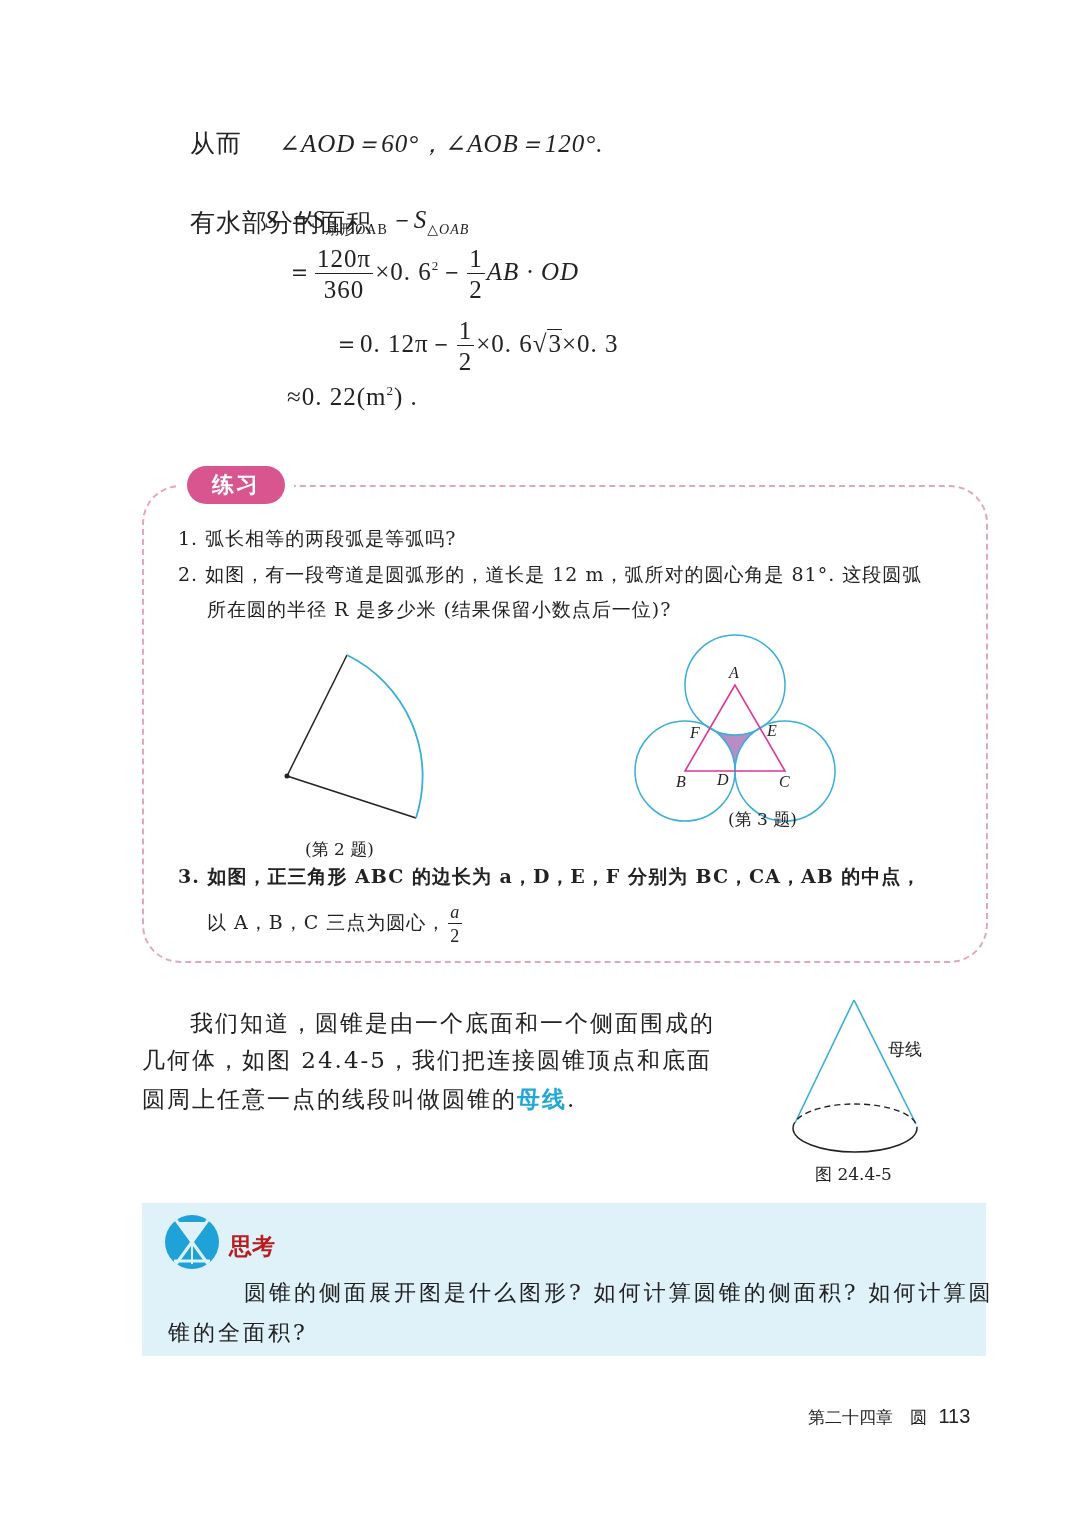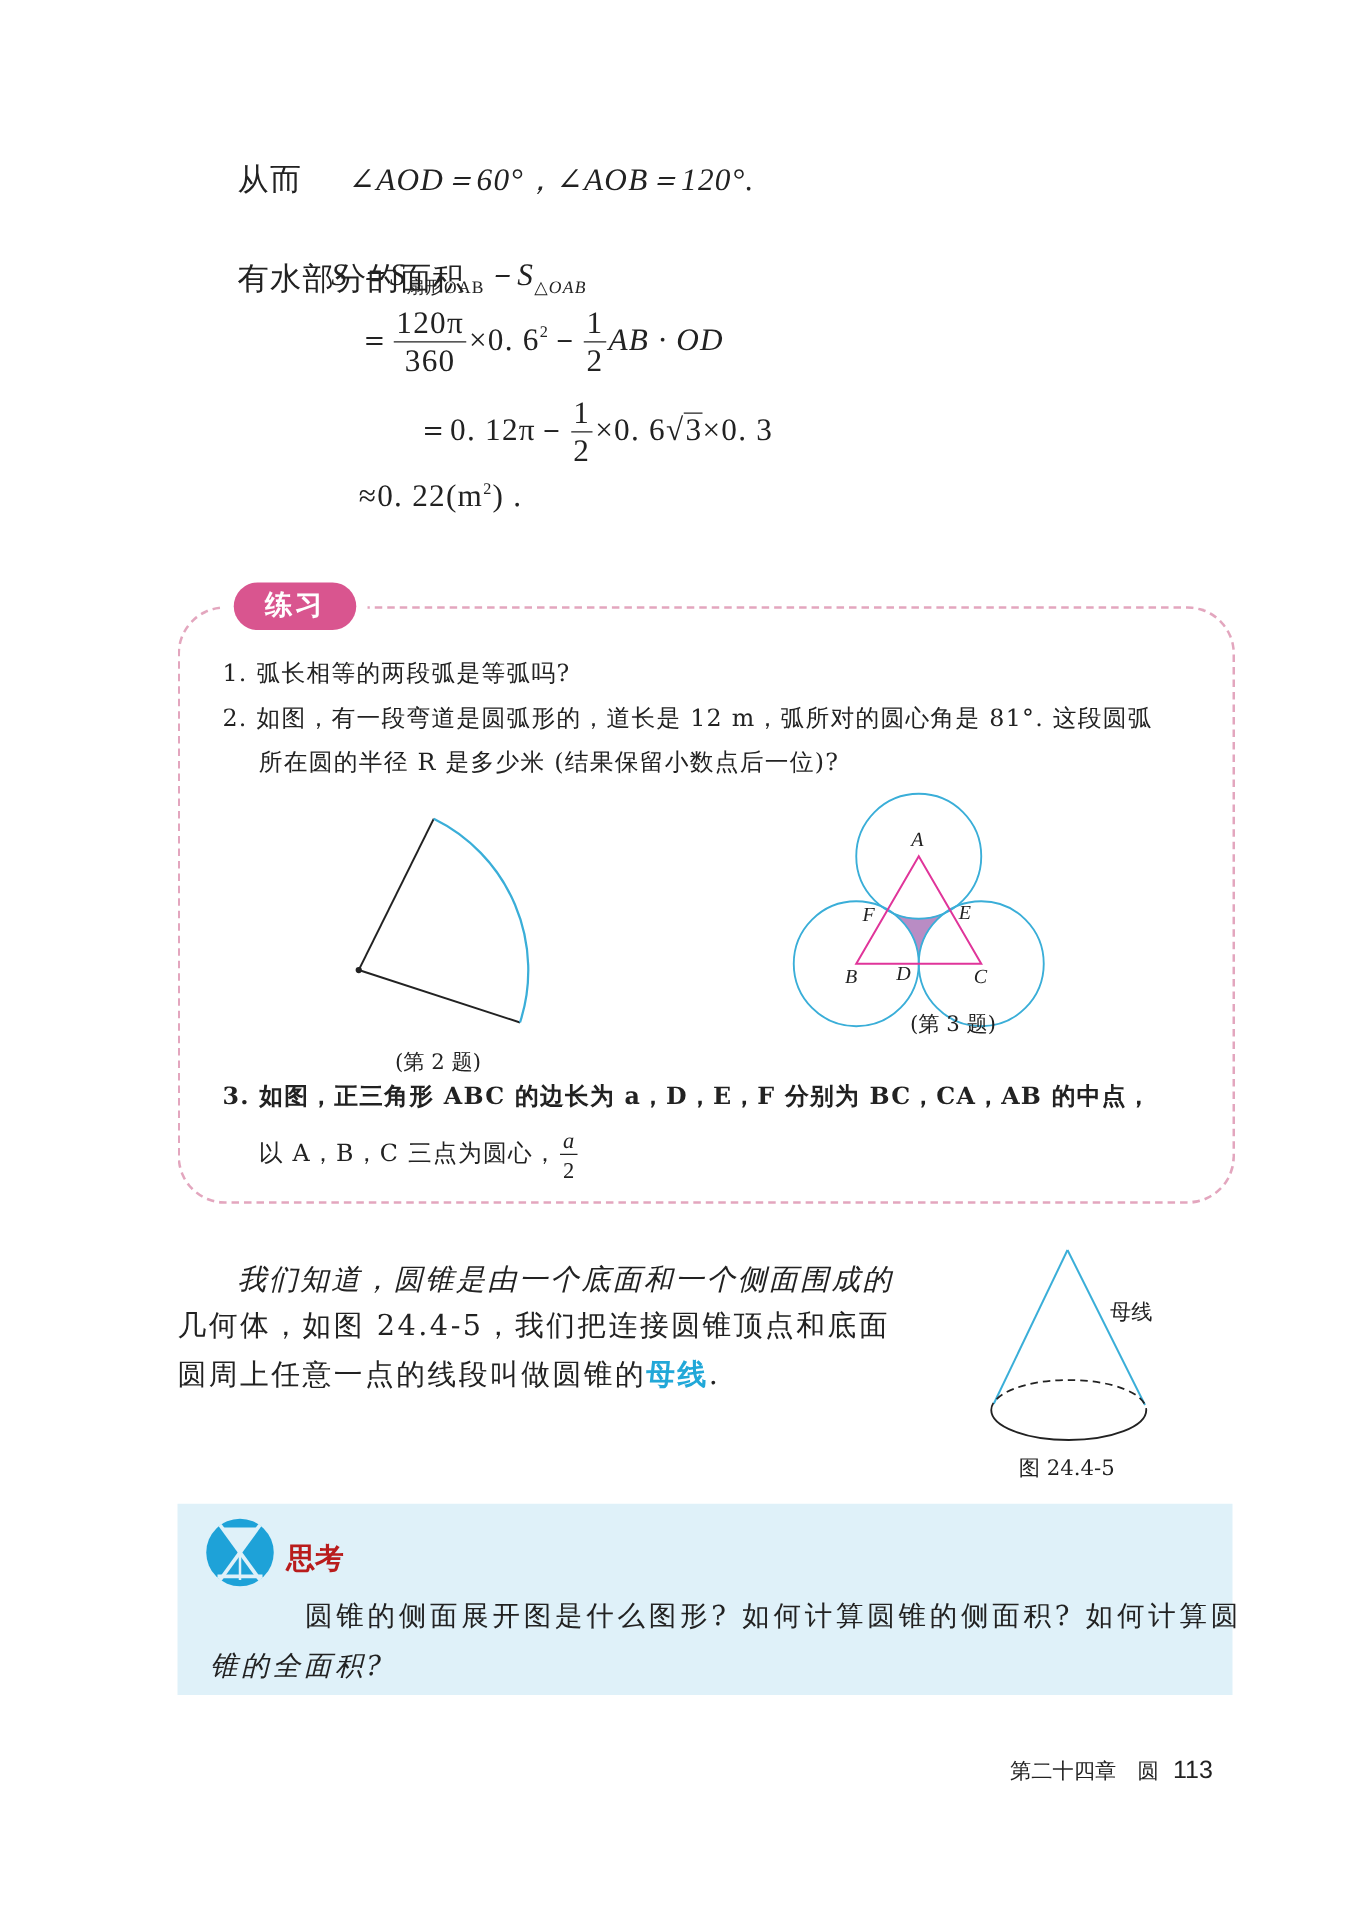--- a/index.html
+++ b/index.html
@@ -76,21 +76,21 @@
 <div class="abs q" style="left:178px; top:526px;">1. 弧长相等的两段弧是等弧吗?</div>
 <div class="abs q" style="left:178px; top:562px;">2. 如图，有一段弯道是圆弧形的，道长是 12 m，弧所对的圆心角是 81°. 这段圆弧</div>
 <div class="abs q" style="left:207px; top:597px;">所在圆的半径 R 是多少米 (结果保留小数点后一位)?</div>
 
 <svg class="abs" style="left:270px; top:640px;" width="170" height="200">
   <line x1="17" y1="136" x2="77" y2="15" stroke="#222" stroke-width="1.5"></line>
   <line x1="17" y1="136" x2="146" y2="178" stroke="#222" stroke-width="1.5"></line>
   <path d="M77 15 A 135 135 0 0 1 146 178" fill="none" stroke="#3aaed8" stroke-width="1.8"></path>
   <circle cx="17" cy="136" r="2.5" fill="#222"></circle>
 </svg>
-<div class="abs caption" style="left:316px; top:838px;">(第 2 题)</div>
+<div class="abs caption" style="left:305px; top:838px;">(第 2 题)</div>
 
 <svg class="abs" style="left:625px; top:628px;" width="220" height="200">
 
   <path d="M85 100 A 50 50 0 0 0 135 100 A 50 50 0 0 0 110 143 A 50 50 0 0 0 85 100 Z" fill="#b98cc4" stroke="none"></path>
   <circle cx="110" cy="57" r="50" fill="none" stroke="#3aaed8" stroke-width="1.5"></circle>
   <circle cx="60" cy="143" r="50" fill="none" stroke="#3aaed8" stroke-width="1.5"></circle>
   <circle cx="160" cy="143" r="50" fill="none" stroke="#3aaed8" stroke-width="1.5"></circle>
   <polygon points="110,57 60,143 160,143" fill="none" stroke="#e0359a" stroke-width="1.6"></polygon>
 </svg>
 <div class="abs serif ital" style="left:729px; top:664px; font-size:16px;">A</div>
@@ -99,21 +99,21 @@
 <div class="abs serif ital" style="left:676px; top:773px; font-size:16px;">B</div>
 <div class="abs serif ital" style="left:717px; top:771px; font-size:16px;">D</div>
 <div class="abs serif ital" style="left:779px; top:773px; font-size:16px;">C</div>
 <div class="abs caption" style="left:700px; top:808px;margin-left:28px;">(第 3 题)</div>
 
 <div class="abs q" style="left:178px; top:864px;font-weight:bold;">3. 如图，正三角形 ABC 的边长为 a，D，E，F 分别为 BC，CA，AB 的中点，</div>
 <div class="abs q" style="left:207px; top:903px;">
   <span>以 A，B，C 三点为圆心，</span><span class="frac serif" style="font-size:18px;"><span class="num ital">a</span><span class="den">2</span></span>
 </div>
 
-<div class="abs body-text" style="left:190px; top:1008px;font-style:italic;">我们知道，圆锥是由一个底面和一个侧面围成的</div>
+<div class="abs body-text" style="left:190px; top:1008px;">我们知道，圆锥是由一个底面和一个侧面围成的</div>
 <div class="abs body-text" style="left:142px; top:1045px;">几何体，如图 24.4-5，我们把连接圆锥顶点和底面</div>
 <div class="abs body-text" style="left:142px; top:1084px;">
   <span>圆周上任意一点的线段叫做圆锥的</span><span class="term">母线</span><span>.</span>
 </div>
 
 <svg class="abs" style="left:780px; top:990px;" width="160" height="170">
   <line x1="74" y1="10" x2="15" y2="133" stroke="#3aaed8" stroke-width="1.6"></line>
   <line x1="74" y1="10" x2="136" y2="134" stroke="#3aaed8" stroke-width="1.6"></line>
   <path d="M13 138 A 62 24 0 0 1 137 138" fill="none" stroke="#222" stroke-width="1.4" stroke-dasharray="6 4"></path>
   <path d="M13 138 A 62 24 0 0 0 137 138" fill="none" stroke="#222" stroke-width="1.5"></path>
@@ -126,18 +126,18 @@
   <circle cx="28" cy="28" r="27" fill="#1ea2d8"></circle>
   <polygon points="13,8 43,8 29,27 27,27" fill="#dff1f9"></polygon>
   <polygon points="27,29 29,29 44,50 12,50" fill="none"></polygon>
   <line x1="12" y1="6" x2="44" y2="50" stroke="#dff1f9" stroke-width="3"></line>
   <line x1="44" y1="6" x2="12" y2="50" stroke="#dff1f9" stroke-width="3"></line>
   <line x1="28" y1="30" x2="28" y2="50" stroke="#dff1f9" stroke-width="2"></line>
   <line x1="10" y1="47" x2="46" y2="47" stroke="#dff1f9" stroke-width="3"></line>
 </svg>
 <div class="abs think-title" style="left:229px; top:1231px;">思考</div>
 <div class="abs body-text" style="left:218px; top:1278px; font-size:22px; letter-spacing:3px;margin-left:26px;">圆锥的侧面展开图是什么图形? 如何计算圆锥的侧面积? 如何计算圆</div>
-<div class="abs body-text" style="left:168px; top:1318px; font-size:22px; letter-spacing:3px;font-style:italic;">锥的全面积?</div>
+<div class="abs body-text" style="left:168px; top:1318px; font-size:22px; letter-spacing:3px;">锥的全面积?</div>
 
 <div class="abs footer" style="left:808px; top:1405px;">
   <span>第二十四章　圆</span>
   <span class="pagenum" style="margin-left:6px;">113</span>
 </div>
 
 </body></html>

